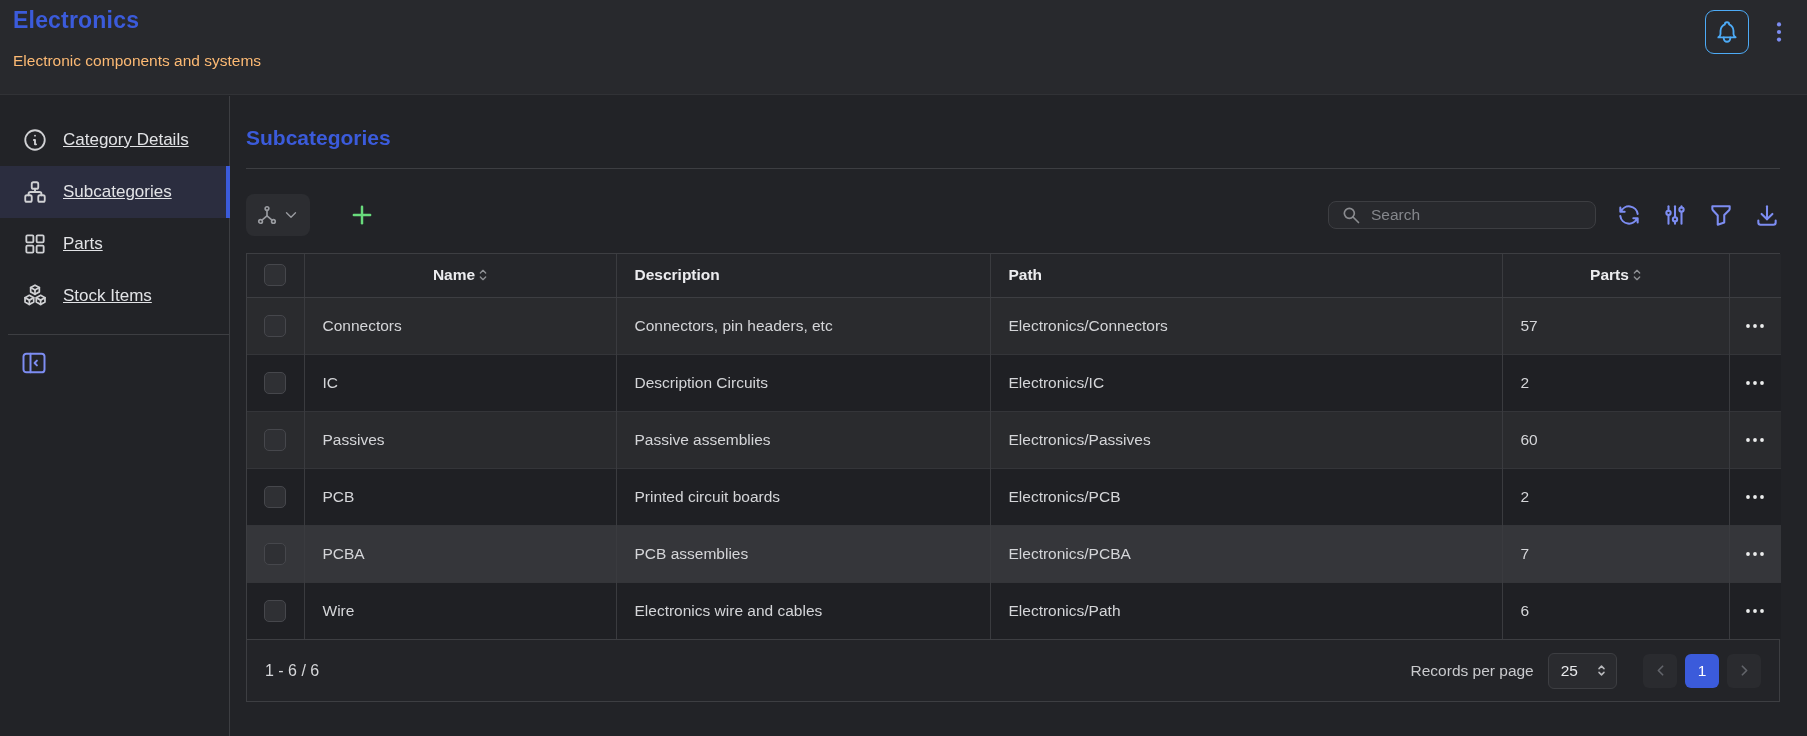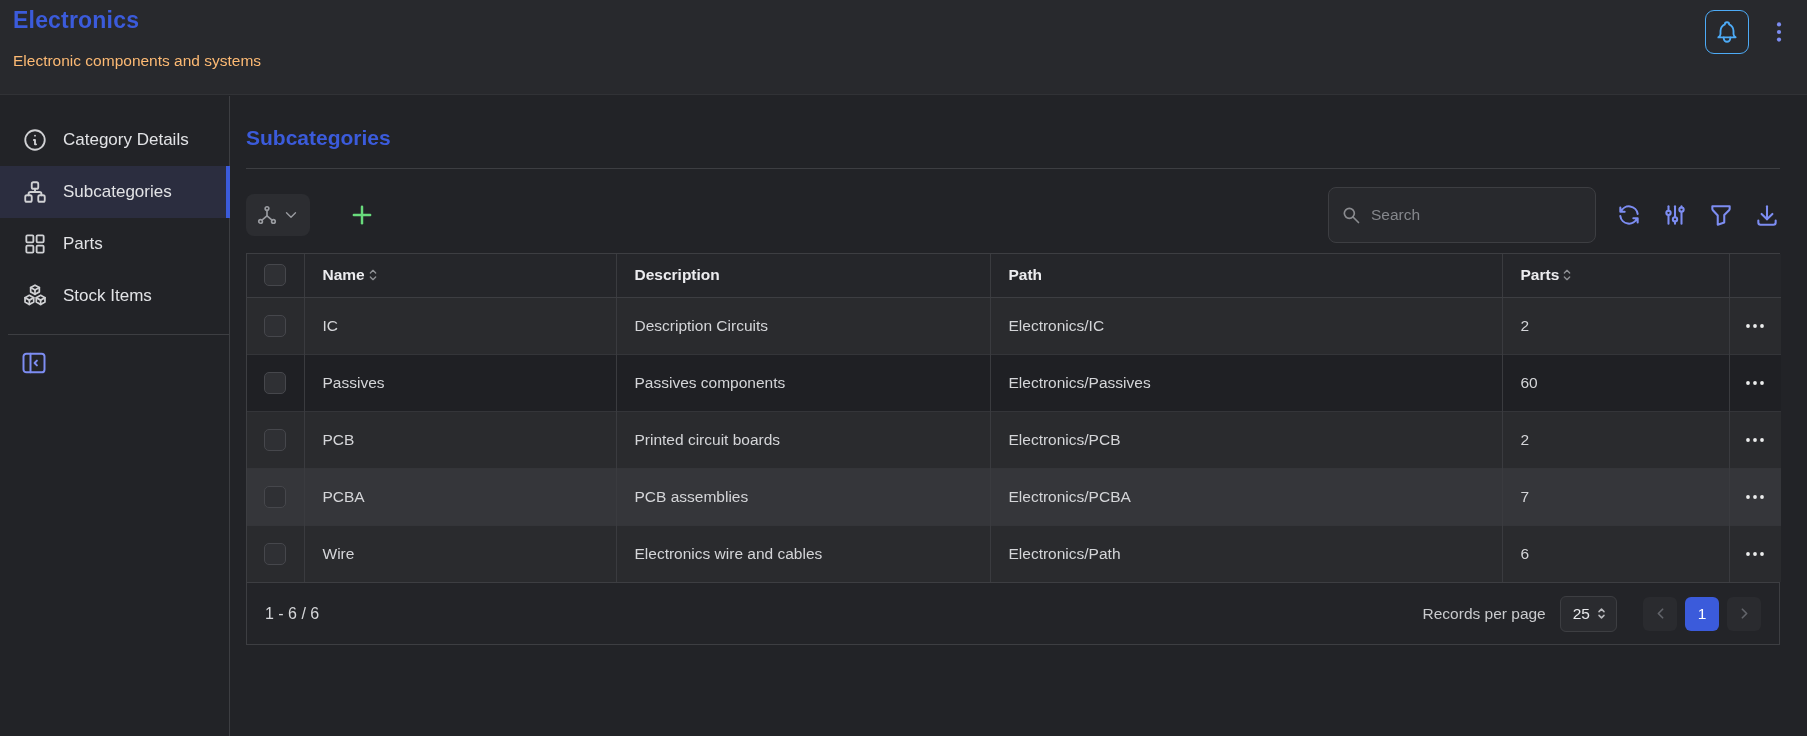--- a/index.html
+++ b/index.html
@@ -34,21 +34,21 @@
   }
   .menu-btn { color:#7d8df2; display:flex; align-items:center; }
 
   
   .sidebar {
     position:absolute; top:96px; left:0; bottom:0; width:230px;
     border-right:1px solid #3d3e42; padding-top:18px;
   }
   .side-item {
     position:relative; height:52px; display:flex; align-items:center;
-    gap:15px; padding-left:22px; cursor:pointer; color:#e2e3e6;
+    gap:15px; padding-left:22px; cursor:pointer; color:#e2e3e6;text-decoration:underline;
   }
   .side-item .side-icon { color:#d0d1d4; }
   .side-item.active { background:#2b2d3f; }
   .side-item.active::after {
     content:''; position:absolute; right:-1px; top:0; bottom:0; width:4px; background:#3b5bdb;
   }
   .side-label { font-size:17px; }
   .side-divider { border-top:1px solid #3d3e42; margin:12px 0 14px 8px; }
   .collapse-btn { margin-left:20px; color:#7d8df2; }
 
@@ -59,40 +59,40 @@
 
   .toolbar { margin-top:24px; height:44px; display:flex; align-items:center; justify-content:space-between; }
   .toolbar-left { display:flex; align-items:center; }
   .tree-btn {
     width:64px; height:42px; border-radius:8px; background:#2c2d31;
     display:flex; align-items:center; justify-content:center; gap:4px; color:#9a9ca1;
   }
   .plus-btn { margin-left:38px; color:#69db7c; display:flex; }
   .toolbar-right { display:flex; align-items:center; gap:20px; }
   .search-box {
-    width:268px; height:56px; background:#28292d; border:1px solid #3d3e42; border-radius:8px;
+    width:268px; height:28px; background:#28292d; border:1px solid #3d3e42; border-radius:8px;
     display:flex; align-items:center; gap:10px; padding:0 12px; color:#8a8b8f;
   }
   .search-box input {
     flex:1; background:transparent; border:none; outline:none;
     color:#d6d7da; font-size:15.5px; font-family:inherit;
   }
   .search-box input::placeholder { color:#85878c; }
   .icon-btn { color:#7d8df2; display:flex; }
 
   
   .table-card { margin-top:16px; border:1px solid #3d3e42; }
   table { width:100%; border-collapse:collapse; table-layout:fixed; }
   th, td { border-left:1px solid #3a3b3f; }
   th:first-child, td:first-child { border-left:none; }
   thead th {
     height:43px; background:#25262a; color:#ececef; font-size:15.5px; font-weight:700;
     text-align:left; padding:0 14px 0 18px; border-bottom:1px solid #3d3e42;
   }
-  .th-flex { display:flex; align-items:center; justify-content:flex-start; }
+  .th-flex { display:flex; align-items:center; justify-content:center; }
   .sort-icon { color:#8f9195; }
   tbody td { height:57px; font-size:15.5px; color:#d4d5d8; padding:0 18px; border-top:1px solid #343539; }
   tbody tr:first-child td { border-top:none; }
   tbody tr:nth-child(odd)  { background:#2a2b2e; }
   tbody tr:nth-child(even) { background:#1f2024; }
   tbody tr.hl { background:#35363a; }
   .col-check, .col-actions { text-align:center; padding:0 !important; }
   .checkbox {
     display:inline-block; width:22px; height:22px; border-radius:5px;
     background:#2f3034; border:1px solid #46474c; vertical-align:middle; cursor:pointer;
@@ -101,21 +101,21 @@
 
   
   .table-footer {
     height:62px; border-top:1px solid #3d3e42; background:#232428;
     display:flex; align-items:center; justify-content:space-between; padding:0 18px;
   }
   .range-text { font-size:16px; color:#d6d7da; }
   .footer-right { display:flex; align-items:center; }
   .rpp-label { font-size:15.5px; color:#c9cacd; margin-right:14px; }
   .size-select {
-    height:36px; display:flex; align-items:center; gap:4px; padding:0 7px 0 12px;
+    height:36px; display:flex; align-items:center; gap:16px; padding:0 7px 0 12px;
     background:#2a2b2f; border:1px solid #3d3e42; border-radius:6px;
     color:#e8e9ec; font-size:15.5px; cursor:pointer;
   }
   .selector-icon { color:#b9babe; }
   .pager { display:flex; align-items:center; gap:8px; margin-left:26px; }
   .pg-btn {
     width:34px; height:34px; border-radius:6px; background:#2a2b2f; color:#62646a;
     display:flex; align-items:center; justify-content:center;
   }
   .pg-btn.active { background:#3b5bdb; color:#ffffff; font-size:15.5px; }
@@ -331,20 +331,38 @@
                     <path d="M16 15l-4 4l-4 -4"></path>
                 </svg>
               </span>
             </span>
           </th>
           <th class="col-actions"></th>
         </tr>
       </thead>
       <tbody>
 
+          <tr>
+            <td class="col-check"><span class="checkbox"></span></td>
+            <td>Connectors</td>
+            <td>Connectors, pin headers, etc</td>
+            <td>Electronics/Connectors</td>
+            <td>57</td>
+            <td class="col-actions">
+              <button class="dots-btn">
+                <span>
+                  <svg width="24" height="24" viewBox="0 0 24 24" fill="currentColor" stroke="none">
+                    <circle cx="5" cy="12" r="1.9"></circle>
+                    <circle cx="12" cy="12" r="1.9"></circle>
+                    <circle cx="19" cy="12" r="1.9"></circle>
+                  </svg>
+                </span>
+              </button>
+            </td>
+          </tr>
 
           <tr>
             <td class="col-check"><span class="checkbox"></span></td>
             <td>IC</td>
             <td>Description Circuits</td>
             <td>Electronics/IC</td>
             <td>2</td>
             <td class="col-actions">
               <button class="dots-btn">
                 <span>
@@ -354,21 +372,21 @@
                     <circle cx="19" cy="12" r="1.9"></circle>
                   </svg>
                 </span>
               </button>
             </td>
           </tr>
 
           <tr>
             <td class="col-check"><span class="checkbox"></span></td>
             <td>Passives</td>
-            <td>Passives components</td>
+            <td>Passive assemblies</td>
             <td>Electronics/Passives</td>
             <td>60</td>
             <td class="col-actions">
               <button class="dots-btn">
                 <span>
                   <svg width="24" height="24" viewBox="0 0 24 24" fill="currentColor" stroke="none">
                     <circle cx="5" cy="12" r="1.9"></circle>
                     <circle cx="12" cy="12" r="1.9"></circle>
                     <circle cx="19" cy="12" r="1.9"></circle>
                   </svg>

